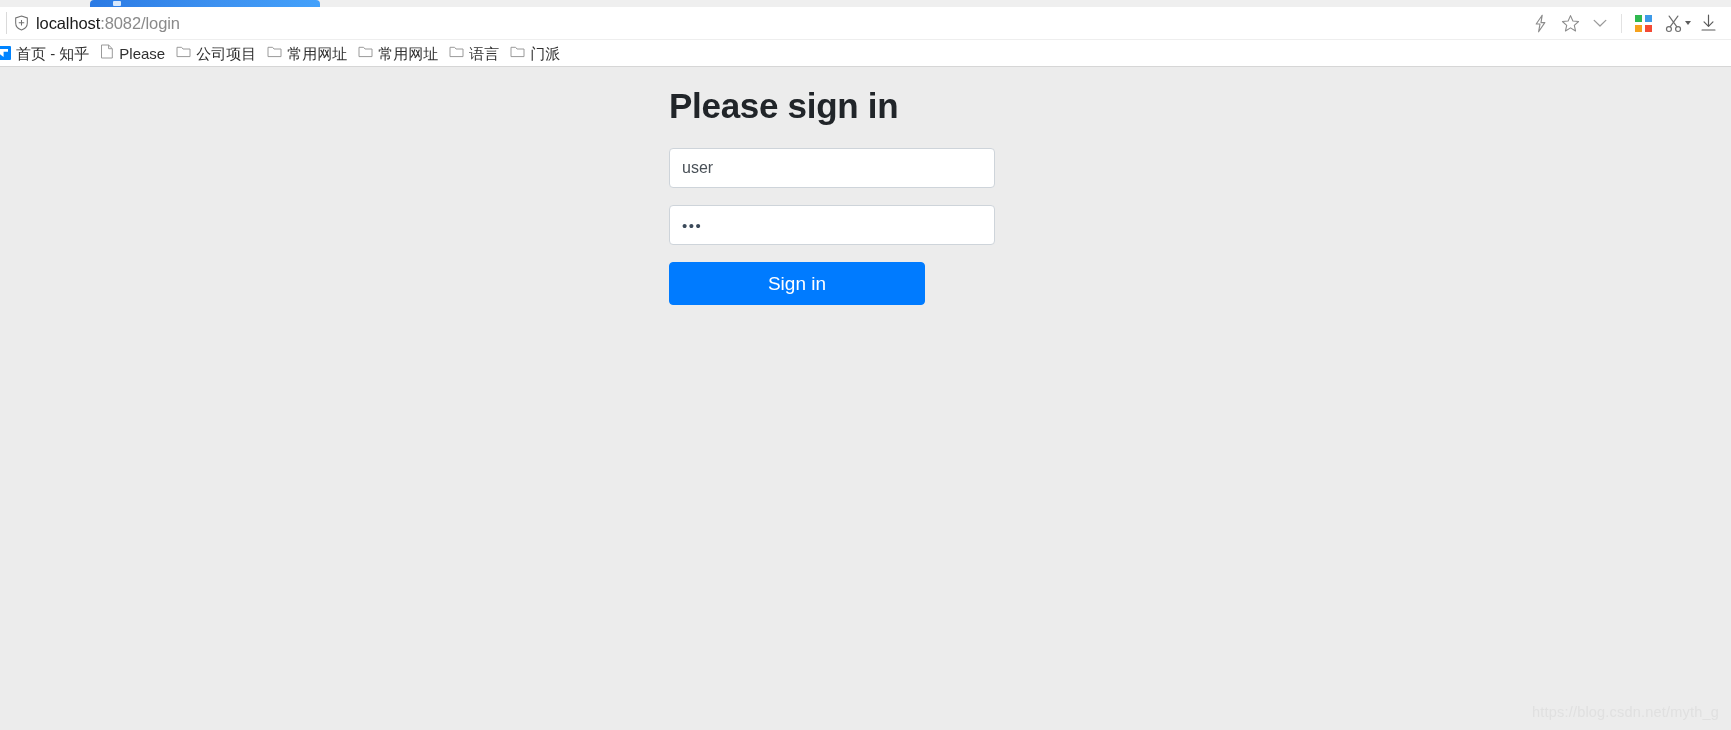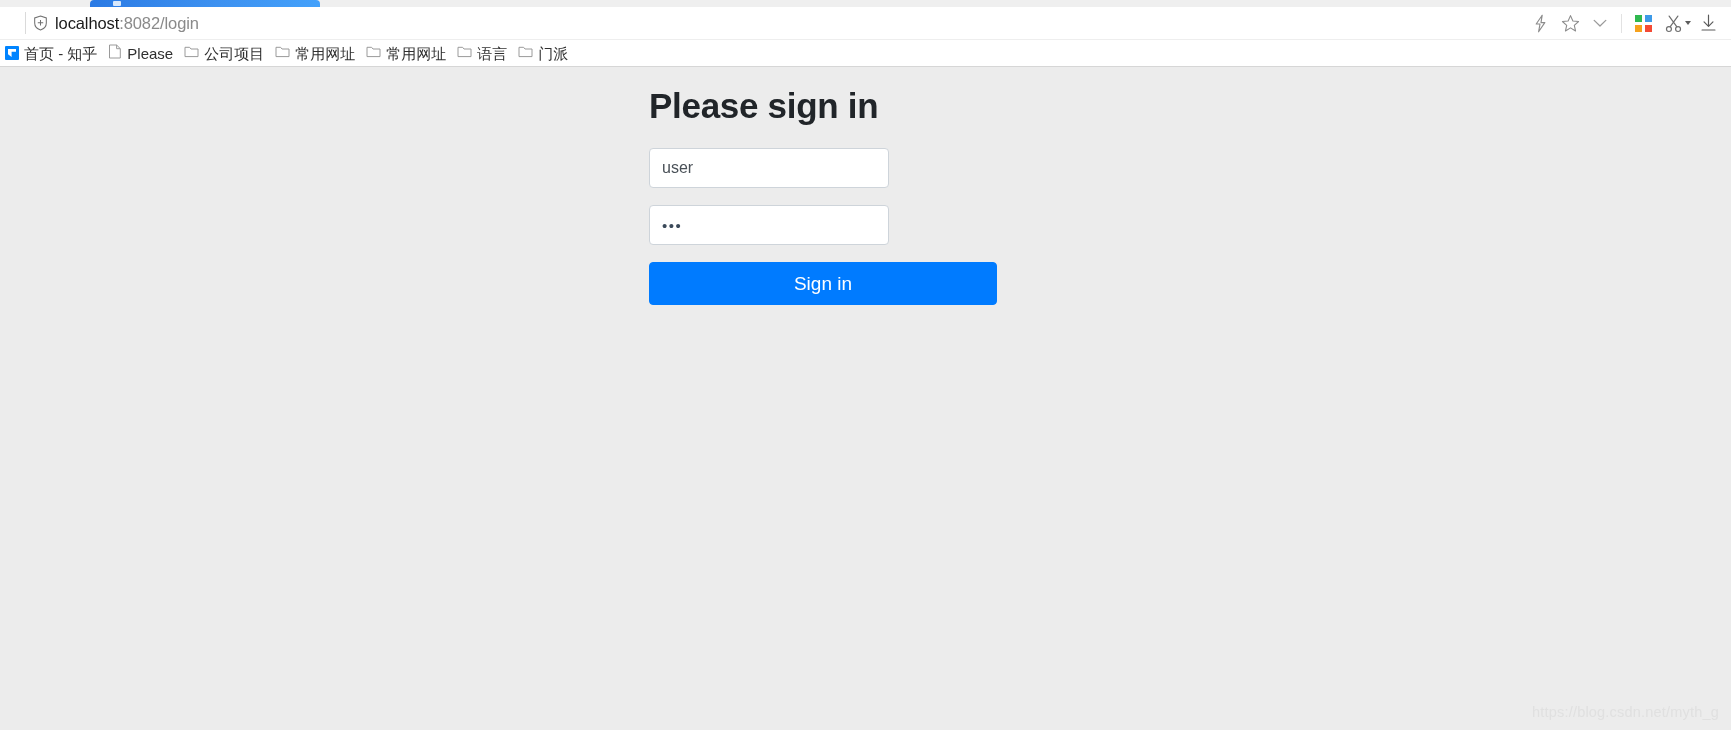--- a/index.html
+++ b/index.html
@@ -59,21 +59,20 @@
     border-bottom: 1px solid #eeeeee;
     position: relative;
   }
   #omnibox {
     display: flex;
     align-items: center;
     height: 33px;
     padding-left: 6px;
     flex: 1 1 auto;
     min-width: 0;
-    margin-left: 19px;
   }
   #omnibox-left-edge {
     width: 1px;
     height: 22px;
     background: #dadada;
     margin-right: 7px;
   }
   .shield-icon {
     width: 15px;
     height: 16px;
@@ -134,21 +133,21 @@
 
   
   #bookmark-bar {
     height: 27px;
     flex: 0 0 auto;
     background: #ffffff;
     display: flex;
     align-items: center;
     border-bottom: 1px solid #d6d6d6;
     overflow: hidden;
-    padding-left: 8px;
+    padding-left: 0px;
   }
   .bookmark {
     display: flex;
     align-items: center;
     height: 24px;
     padding: 0 7px 0 4px;
     white-space: nowrap;
     flex: 0 0 auto;
   }
   .bookmark:first-child { padding-left: 0; margin-left: -3px; }
@@ -176,53 +175,53 @@
 
   
   #page-viewport {
     flex: 1 1 auto;
     background: #ececec;
     position: relative;
     overflow: hidden;
   }
   #login-form {
     position: absolute;
-    left: 649px;
+    left: 669px;
     top: 18px;
     width: 300px;
   }
   #page-title {
     font-size: 35px;
     font-weight: 600;
     color: #212529;
     letter-spacing: -0.3px;
     line-height: 1.2;
     margin-bottom: 21px;
   }
   .form-input {
-    width: 240px;
+    width: 326px;
     height: 40px;
     background: #ffffff;
     border: 1px solid #ced4da;
     border-radius: 4px;
     display: flex;
     align-items: center;
     padding: 0 12px;
     font-size: 16px;
     color: #495057;
     margin-bottom: 17px;
     font-family: "Liberation Sans", sans-serif;
   }
   #password-field {
     letter-spacing: 1.5px;
     font-size: 15px;
     color: #3b4a5a;
   }
   #signin-button {
-    width: 348px;
+    width: 256px;
     height: 43px;
     background: #007bff;
     border: 1px solid #007bff;
     border-radius: 4px;
     color: #ffffff;
     font-size: 19px;
     font-family: "Liberation Sans", sans-serif;
     display: flex;
     align-items: center;
     justify-content: center;

